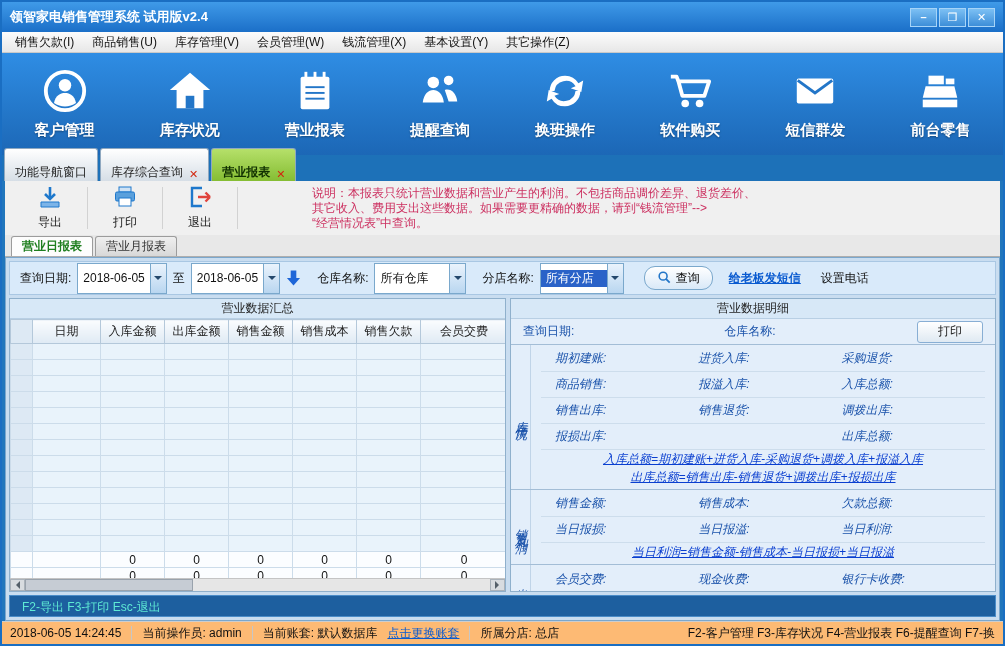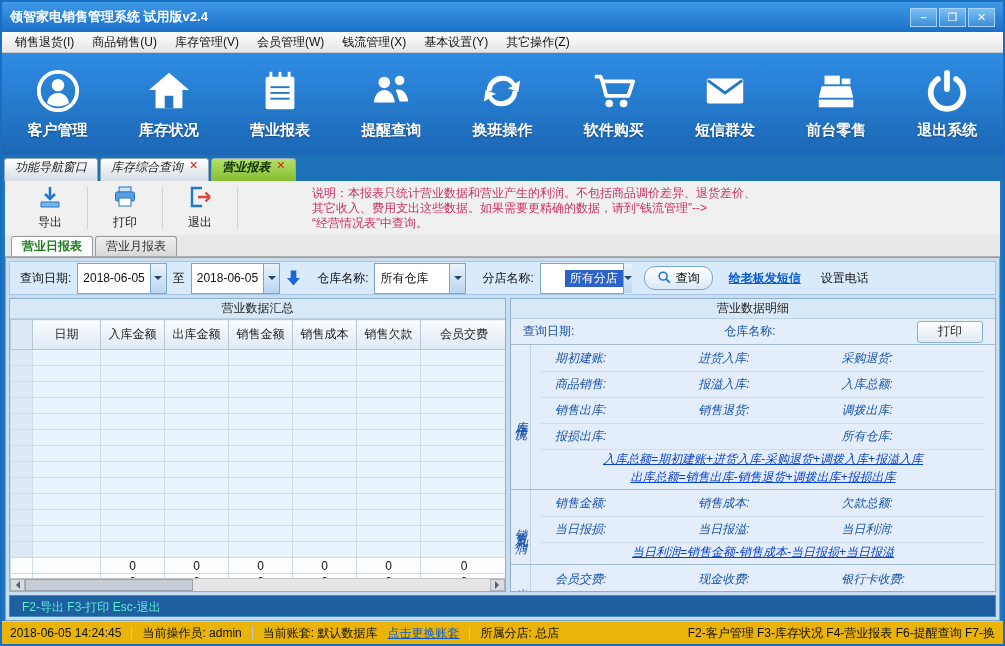--- a/index.html
+++ b/index.html
@@ -26,23 +26,23 @@
     background:linear-gradient(180deg,#2f8de4 0%,#2478ca 55%,#1c67b6 100%); display:flex; }
   .tool-item { flex:1; display:flex; flex-direction:column; align-items:center;
     justify-content:center; gap:7px; color:#fff; cursor:pointer; }
   .tool-icon { width:46px; height:46px; }
   .tool-icon svg { width:100%; height:100%; }
   .tool-label { font-size:15px; font-weight:bold; text-shadow:0 1px 2px rgba(0,0,0,.35); }
 
   
   .tabbar { height:26px; flex:0 0 26px; background:#1d71b8; display:flex; align-items:flex-end;
     padding:0 2px; gap:2px; }
-  .tab { height:23px; display:flex; align-items:flex-start; gap:6px; padding:0 10px;
+  .tab { height:33px; display:flex; align-items:flex-end; gap:6px; padding:0 10px;
     background:linear-gradient(180deg,#ffffff,#d6dee6); border:1px solid #8fa8c0; border-bottom:none;
-    border-radius:3px 3px 0 0; color:#222; cursor:pointer;font-style:italic; }
+    border-radius:3px 3px 0 0; color:#222; cursor:pointer; }
   .tab.active { background:linear-gradient(180deg,#b5e06a,#85bd33); font-weight:bold; color:#103000; }
   .tab-close { color:#d22810; font-weight:bold; font-size:11px; }
 
   
   .content { flex:1 1 auto; min-height:0; display:flex; flex-direction:column; padding:0 3px; }
 
   .subtoolbar { height:54px; flex:0 0 54px; background:#f0f0f0; display:flex; align-items:center;
     padding:0 16px; }
   .action-btn { width:58px; display:flex; flex-direction:column; align-items:center; gap:2px;
     color:#222; cursor:pointer; background:none; border:none; font-size:12px;
@@ -60,21 +60,21 @@
 
   .report-area { flex:1 1 auto; min-height:0; background:#c9ddf0; border:1px solid #7ba7cc;
     display:flex; flex-direction:column; padding:3px; gap:3px; }
 
   
   .query-bar { height:34px; flex:0 0 34px; background:#d9eafa; border:1px solid #a9c7e3;
     display:flex; align-items:center; padding:0 10px; gap:6px; color:#111; }
   .combo { height:31px; background:#fff; border:1px solid #7aa8cc; display:flex; align-items:center;
     cursor:pointer; }
   .combo-text { padding:0 5px; white-space:nowrap; }
-  .combo-text.selected { background:#2a62c8; color:#fff;margin-left:24px; }
+  .combo-text.selected { background:#2a62c8; color:#fff; }
   .combo-btn { width:16px; align-self:stretch; background:linear-gradient(180deg,#eaf3fc,#b9d6f0);
     border-left:1px solid #7aa8cc; display:flex; align-items:center; justify-content:center; }
   .down-tri { width:0; height:0; border:4px solid transparent; border-top-color:#24486c;
     margin-top:4px; }
   .big-arrow svg { width:15px; height:18px; display:block; }
   .query-btn { height:24px; padding:0 12px; display:flex; align-items:center; gap:5px;
     border:1px solid #7aa8cc; border-radius:11px; background:linear-gradient(180deg,#ffffff,#d9e9f8);
     font-size:12px; font-family:inherit; cursor:pointer; }
   .sms-link { color:#0a5bd0; font-weight:bold; text-decoration:underline; margin-left:10px;
     cursor:pointer; }
@@ -84,21 +84,21 @@
   .main-split { flex:1 1 auto; min-height:0; display:flex; gap:4px; }
   .panel { border:1px solid #8fb0cc; display:flex; flex-direction:column; overflow:hidden; }
   .summary-panel { width:497px; flex:0 0 497px; background:#eef6fc; }
   .detail-panel { flex:1 1 auto; background:#e3eefa; }
   .panel-title { height:20px; flex:0 0 20px; background:#d7e8f7; display:flex; align-items:center;
     justify-content:center; border-bottom:1px solid #b8cfe4; color:#222; }
 
   
   .table-wrap { flex:1 1 auto; overflow:hidden; }
   table { border-collapse:collapse; table-layout:fixed; width:497px; }
-  th { height:30px; background:linear-gradient(180deg,#fafcfe,#dfeaf4); border:1px solid #b4c8da;
+  th { height:24px; background:linear-gradient(180deg,#fafcfe,#dfeaf4); border:1px solid #b4c8da;
     font-weight:normal; color:#222; overflow:hidden; white-space:nowrap; }
   td { height:16px; border:1px solid #ccdcea; background:#e9f3fb; overflow:hidden; }
   td:first-child, th:first-child { background:#dde9f4; }
   tr.totals-row td { background:#fbfdff; text-align:center; color:#111; }
 
   
   .hscroll { height:13px; flex:0 0 13px; background:#e6e6e6; border-top:1px solid #c4c4c4;
     display:flex; align-items:stretch; }
   .scroll-btn { width:15px; background:#d8dce0; border:1px solid #aab2ba; display:flex;
     align-items:center; justify-content:center; cursor:pointer; }
@@ -123,21 +123,21 @@
   .section-body { flex:1; padding:1px 10px 3px 10px; min-width:0; }
   .label-row { display:grid; grid-template-columns:1fr 1fr 1.1fr; height:26px; align-items:center;
     color:#1a52aa; border-bottom:1px solid #cdddec; }
   .label-row span { padding-left:14px; white-space:nowrap; overflow:hidden; }
   .formula { text-align:center; color:#0a3fd0; text-decoration:underline; height:18px;
     line-height:18px; white-space:nowrap; overflow:hidden; }
 
   
   .hintbar { height:22px; flex:0 0 22px; background:#1d5f9f; border:1px solid #4a8cc8; color:#5eead4;
     display:flex; align-items:flex-end; padding:0 12px; }
-  .statusbar { height:23px; flex:0 0 23px; background:#eab308; border-top:1px solid #cdcdcd;
+  .statusbar { height:23px; flex:0 0 23px; background:#fdba74; border-top:1px solid #cdcdcd;
     display:flex; align-items:center; padding:0 8px; gap:10px; color:#111; white-space:nowrap;
     overflow:hidden; }
   .sb-sep { width:1px; height:14px; background:#c6c6c6; flex:0 0 1px; }
   .sb-link { color:#0a5bd0; text-decoration:underline; cursor:pointer; }
   .sb-right { margin-left:auto; overflow:hidden; }
 </style>
 </head>
 <body>
 
 <div class="window">
@@ -151,21 +151,21 @@
       <div class="win-btn">
           <span>❐</span>
         </div>
       <div class="win-btn">
           <span>✕</span>
         </div>
     </div>
   </div>
 
   <div class="menubar">
-    <span class="menu-item">销售退货(I)</span>
+    <span class="menu-item">销售欠款(I)</span>
     <span class="menu-item">商品销售(U)</span>
     <span class="menu-item">库存管理(V)</span>
     <span class="menu-item">会员管理(W)</span>
     <span class="menu-item">钱流管理(X)</span>
     <span class="menu-item">基本设置(Y)</span>
     <span class="menu-item">其它操作(Z)</span>
   </div>
 
   <div class="toolbar">
     <div class="tool-item">
@@ -227,27 +227,20 @@
       <span class="tool-label">短信群发</span>
     </div>
     <div class="tool-item">
       <span class="tool-icon"><svg viewBox="0 0 48 48">
             <rect x="12" y="8" width="16" height="9" fill="#fff"></rect>
             <rect x="30" y="11" width="9" height="6" fill="#fff"></rect>
             <path d="M9 19h30l3 12H6z" fill="#fff"></path>
             <rect x="6" y="33" width="36" height="8" fill="#fff"></rect>
           </svg></span>
       <span class="tool-label">前台零售</span>
-    </div>
-    <div class="tool-item">
-      <span class="tool-icon"><svg viewBox="0 0 48 48">
-            <path d="M24 5v17" stroke="#fff" stroke-width="6" stroke-linecap="round"></path>
-            <path d="M14.5 11.5a17 17 0 1019 0" fill="none" stroke="#fff" stroke-width="6" stroke-linecap="round"></path>
-          </svg></span>
-      <span class="tool-label">退出系统</span>
     </div>
   </div>
 
   <div class="tabbar">
     <div class="tab">
       <span>功能导航窗口</span>
     </div>
     <div class="tab">
       <span>库存综合查询</span>
       <span class="tab-close">✕</span>
@@ -562,21 +555,21 @@
                   <span>入库总额:</span>
               </div>
               <div class="label-row">
                 <span>销售出库:</span>
                   <span>销售退货:</span>
                   <span>调拨出库:</span>
               </div>
               <div class="label-row">
                 <span>报损出库:</span>
                   <span></span>
-                  <span>所有仓库:</span>
+                  <span>出库总额:</span>
               </div>
               <div class="formula">入库总额=期初建账+进货入库-采购退货+调拨入库+报溢入库</div>
               <div class="formula">出库总额=销售出库-销售退货+调拨出库+报损出库</div>
             </div>
           </div>
 
           <div class="detail-section">
             <div class="side-label">销售及利润</div>
             <div class="section-body">
               <div class="label-row">

